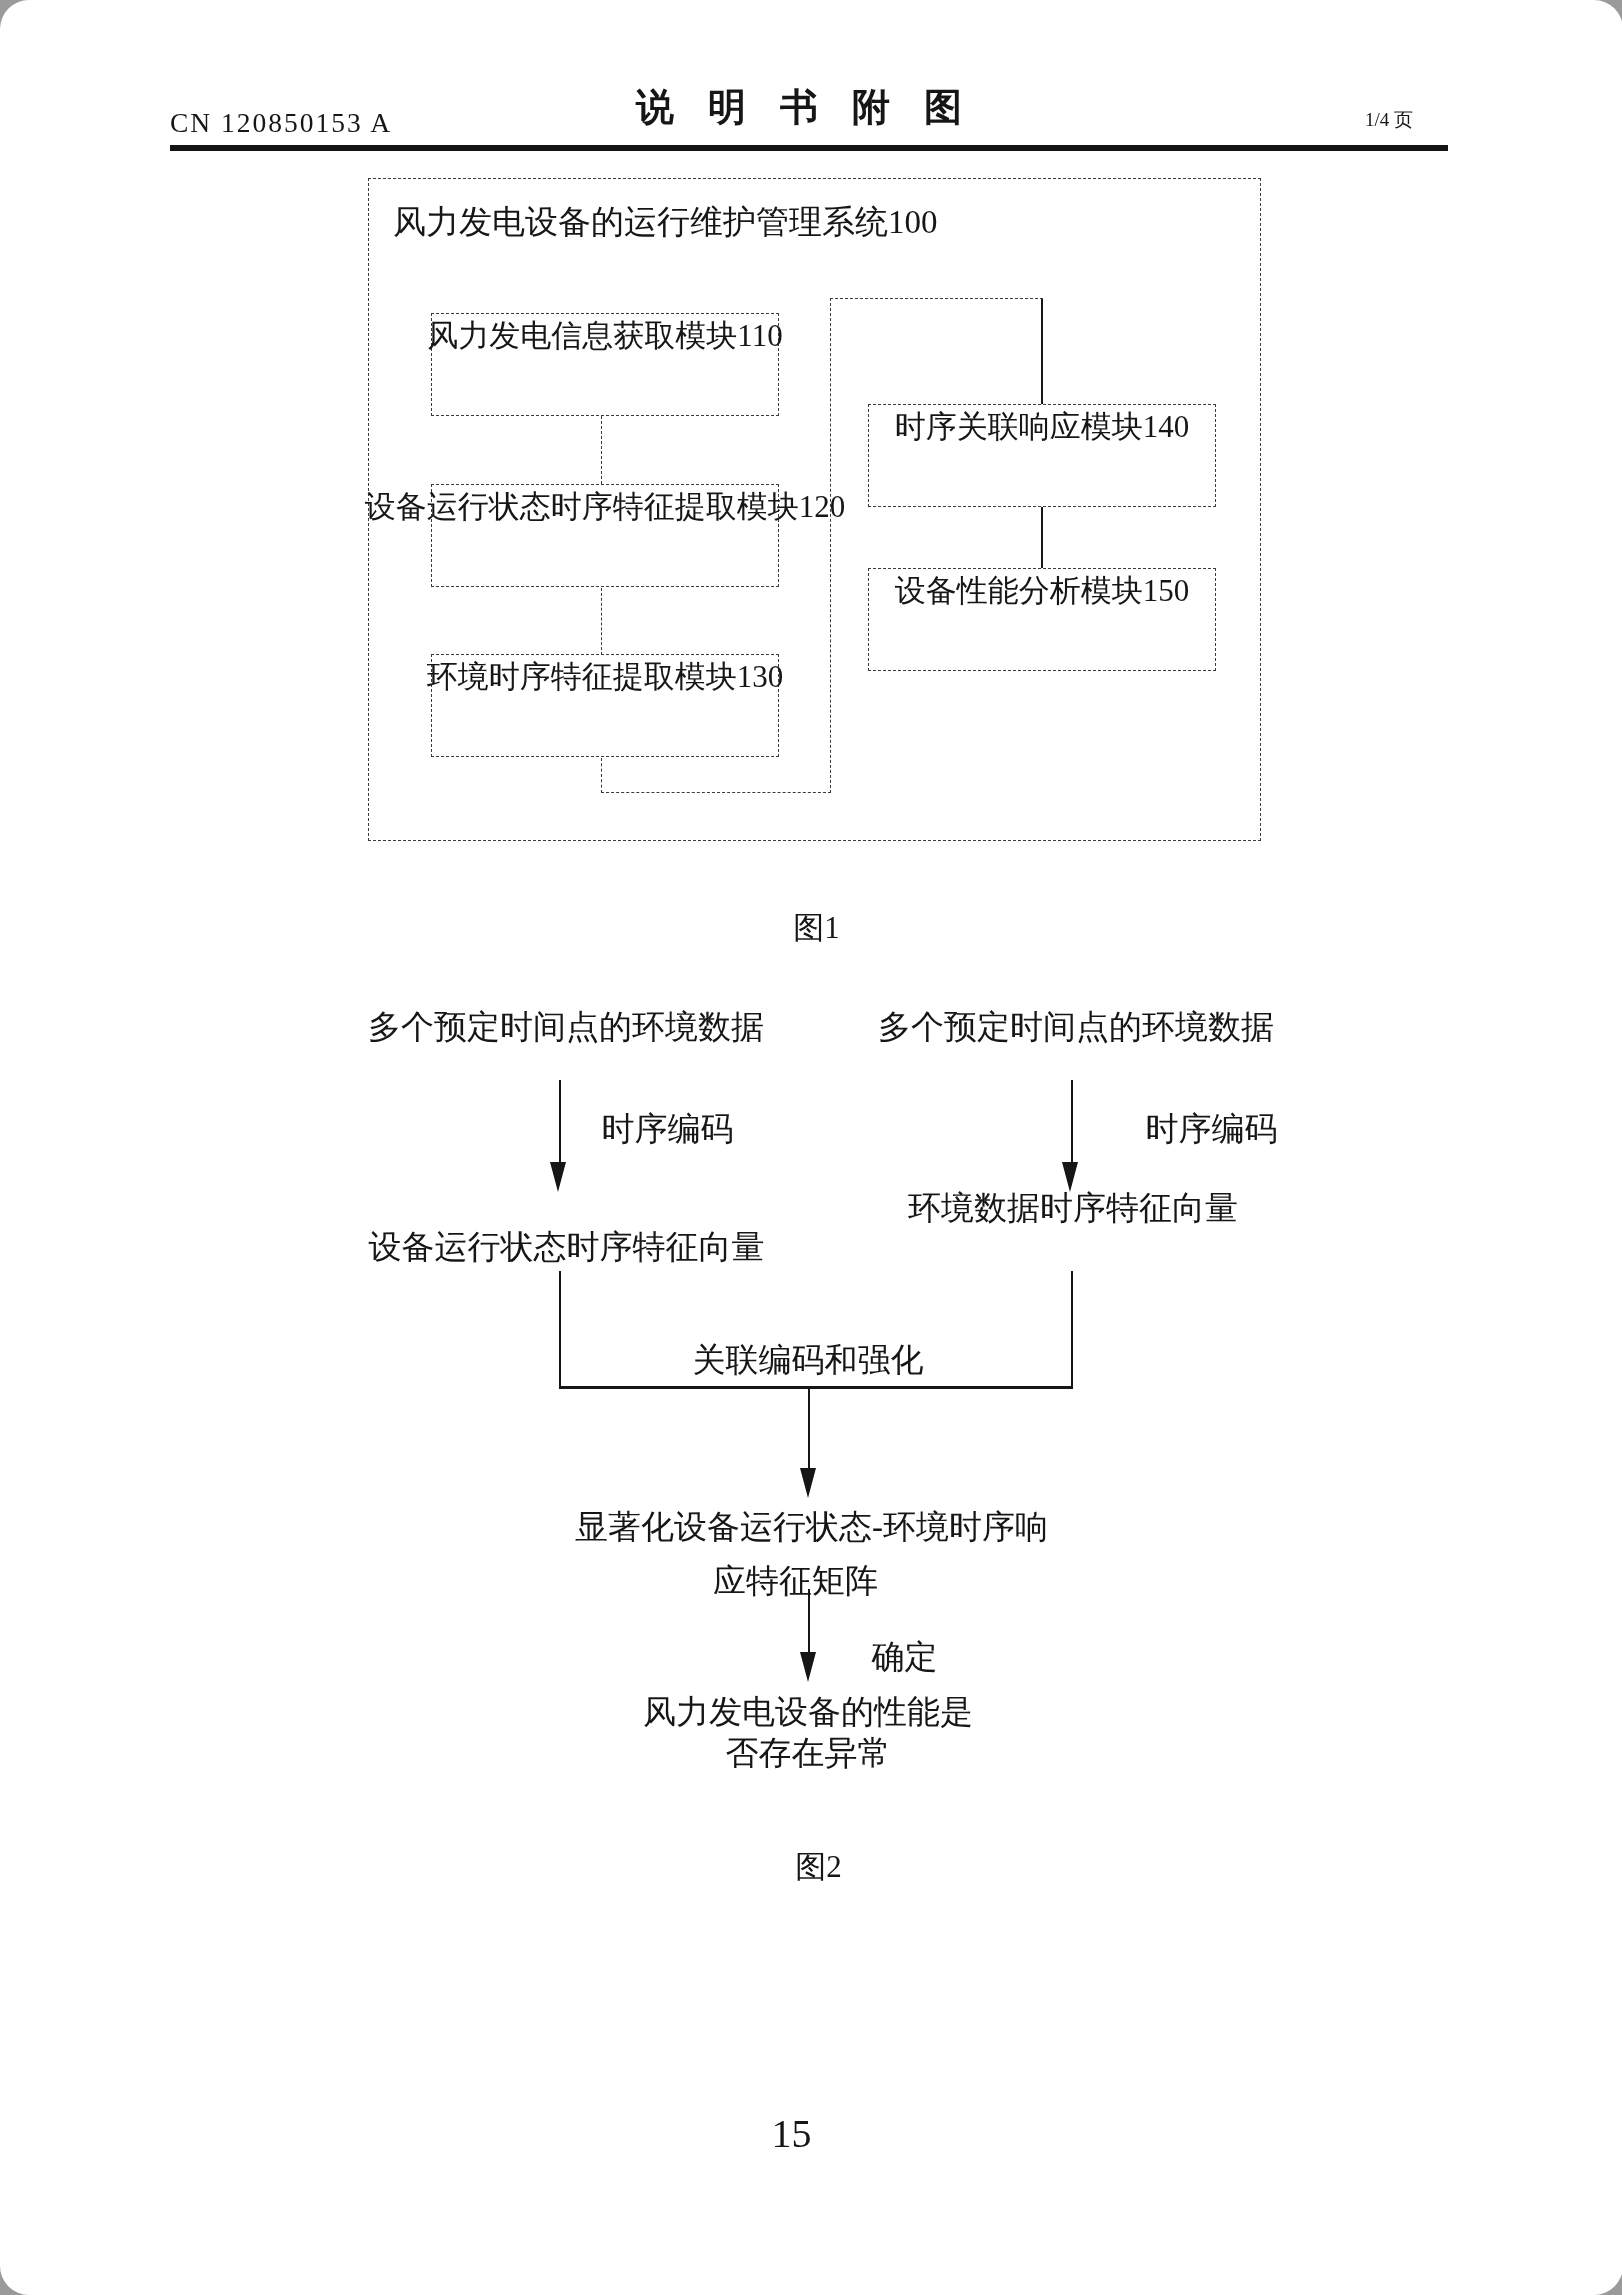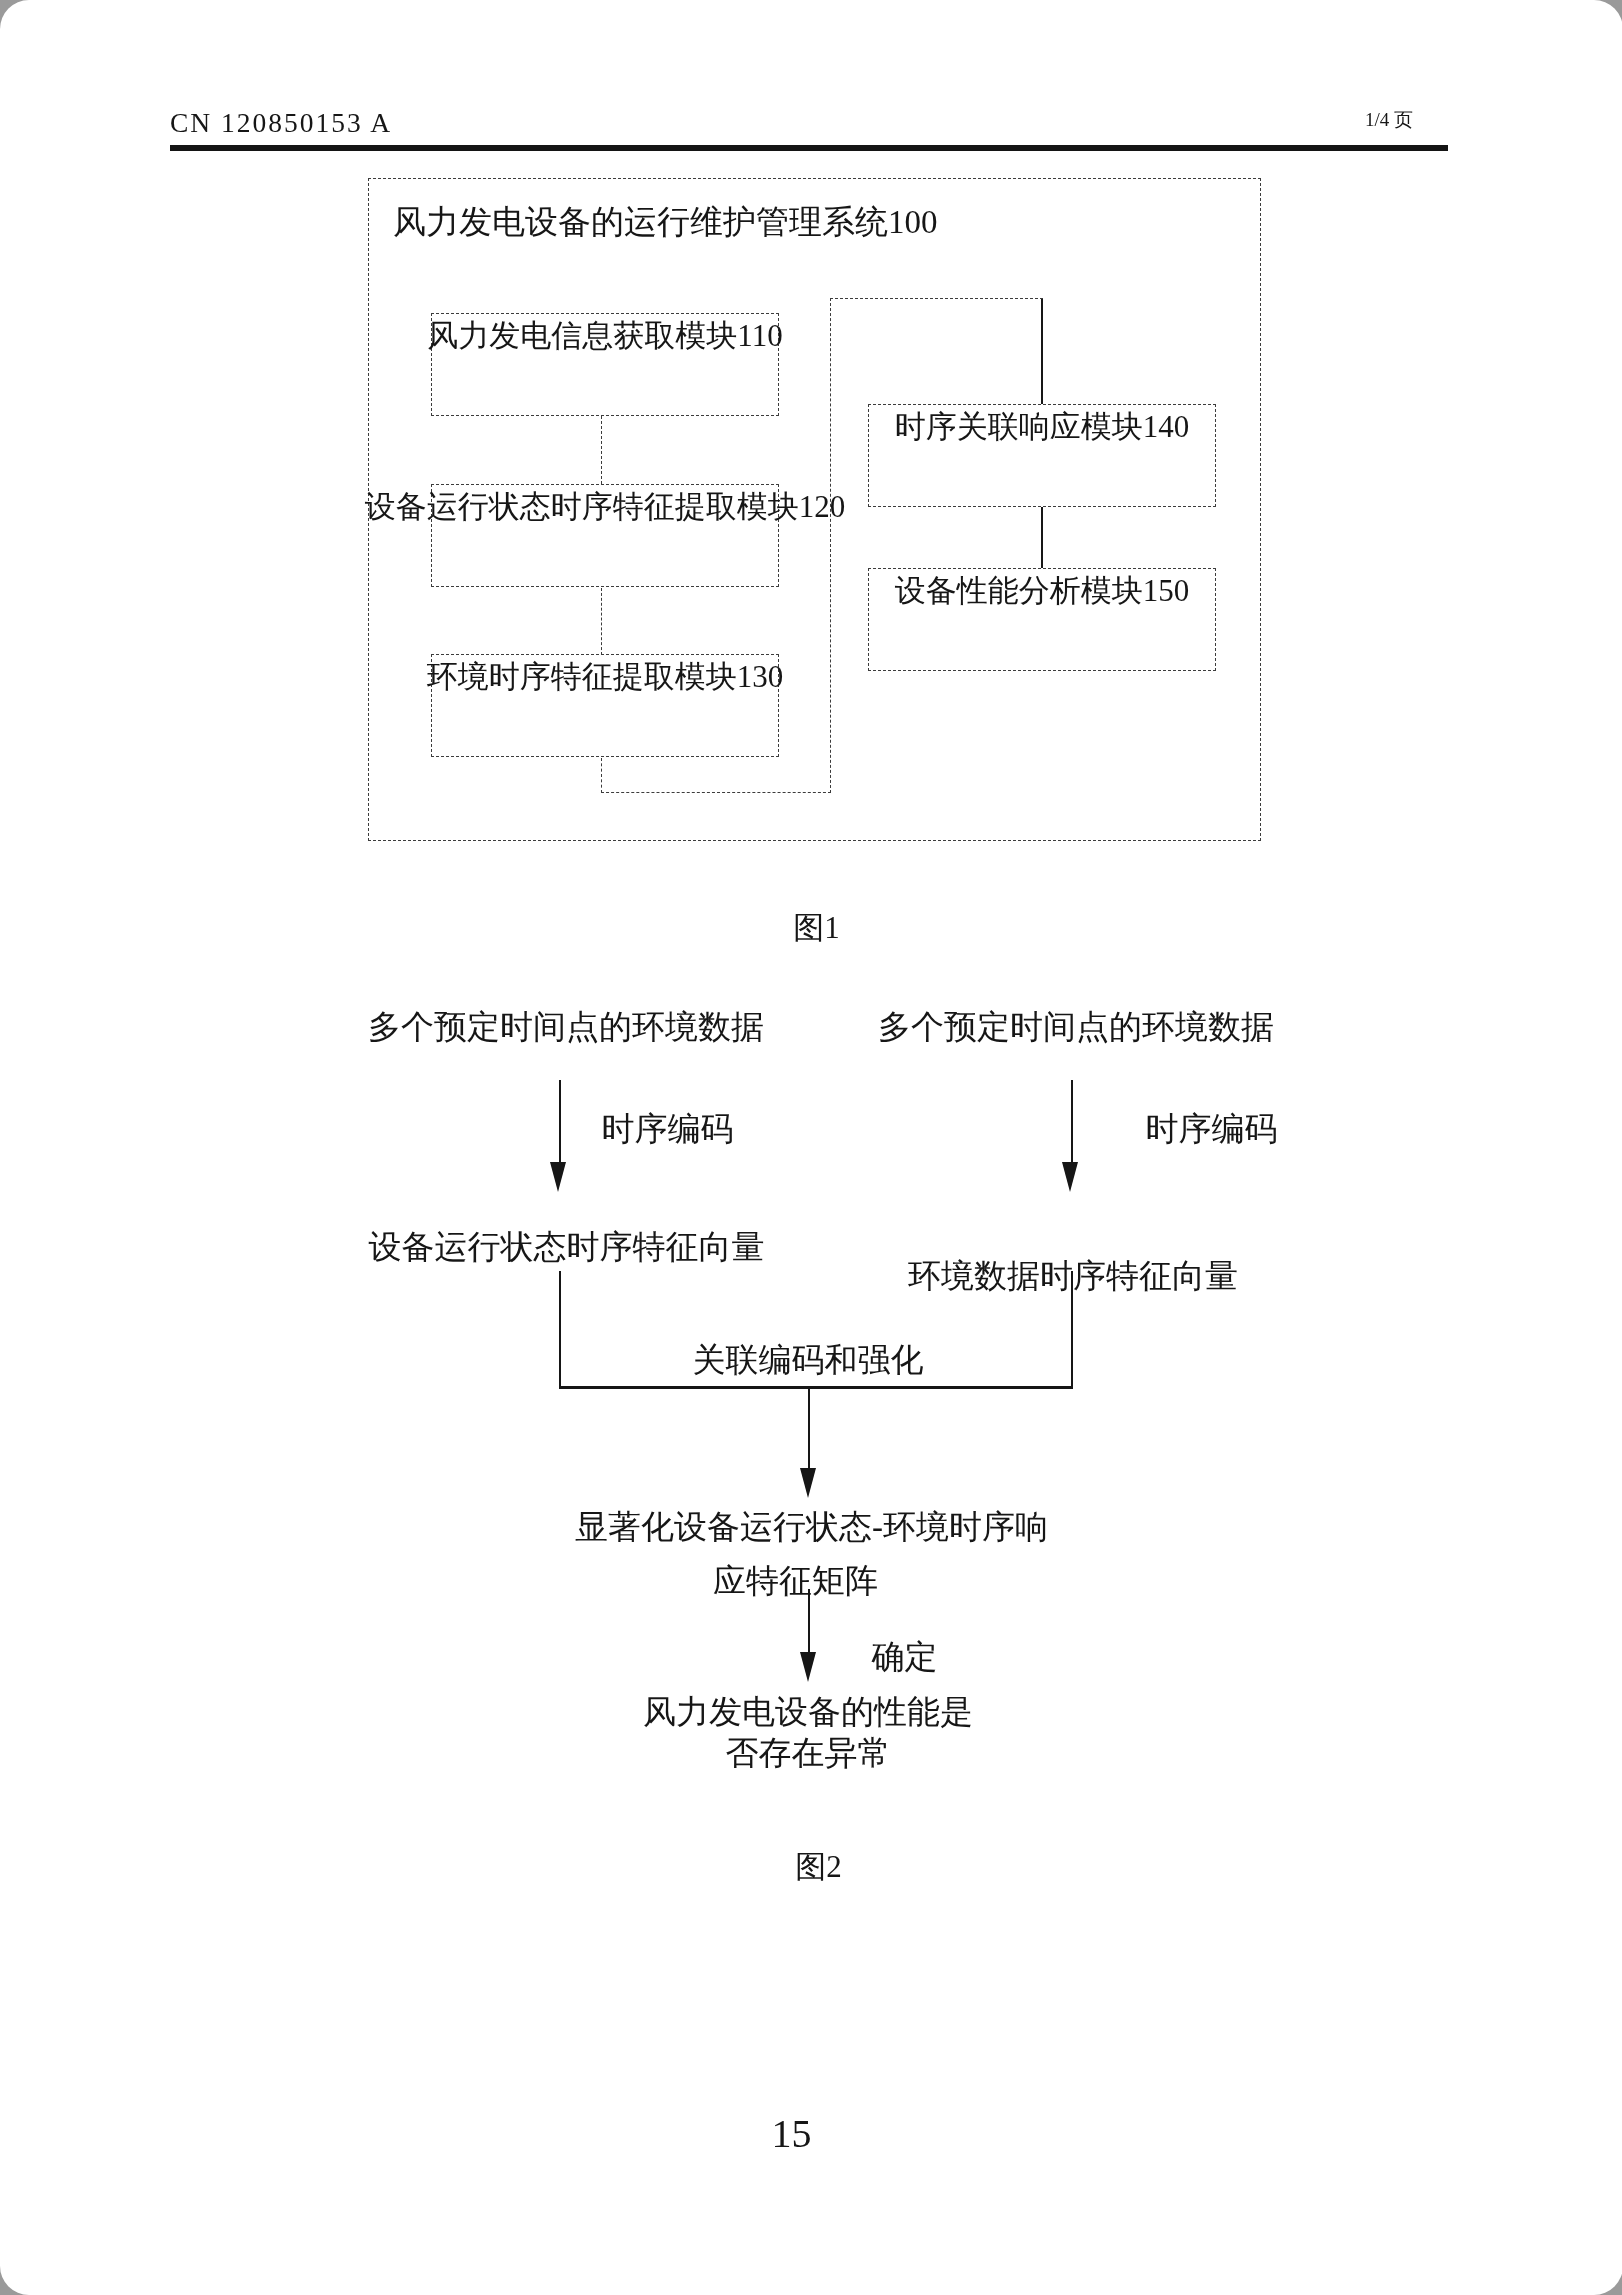--- a/index.html
+++ b/index.html
@@ -59,21 +59,21 @@
   
   #op-data{left:346px;top:1009px;width:440px;}
   #env-data{left:856px;top:1009px;width:440px;}
   #arrow-left-line{left:559px;top:1080px;height:84px;}
   #arrow-left-head{left:550px;top:1162px;}
   #arrow-right-line{left:1071px;top:1080px;height:84px;}
   #arrow-right-head{left:1062px;top:1162px;}
   #ts-left{left:589px;top:1111px;width:157px;}
   #ts-right{left:1133px;top:1111px;width:157px;}
   #op-vector{left:340px;top:1229px;width:453px;}
-  #env-vector{left:856px;top:1258px;width:434px;}
+  #env-vector{left:856px;top:1190px;width:434px;}
   #merge-left{left:559px;top:1271px;height:116px;}
   #merge-right{left:1071px;top:1271px;height:116px;}
   #merge-h{left:559px;top:1386px;width:514px;}
   #assoc-label{left:687px;top:1342px;width:242px;}
   #arrow-mid-line{left:808px;top:1389px;height:81px;}
   #arrow-mid-head{left:800px;top:1468px;}
   #matrix-l1{left:530px;top:1509px;width:563px;}
   #matrix-l2{left:514px;top:1550px;width:563px;margin-top:13px;}
   #arrow-det-line{left:808px;top:1589px;height:64px;}
   #arrow-det-head{left:800px;top:1652px;}
@@ -83,20 +83,21 @@
   #fig2-caption{left:753px;top:1846px;width:131px;}
   
   #page-number{left:726px;top:2110px;width:131px;font-size:40px;}
 </style>
 </head>
 <body>
 
 <div class="page">
 
   <div class="abs" id="doc-number">CN 120850153 A</div>
+  <div class="abs" id="header-title">说明书附图</div>
   <div class="abs" id="page-indicator">1/4 页</div>
   <div class="abs" id="header-rule"></div>
 
   <div>
     <div class="abs" id="fig1-outer"></div>
     <div class="abs" id="fig1-title">风力发电设备的运行维护管理系统100</div>
 
     <div class="abs dashedbox" id="box110">
       <div class="modtext">风力发电信息获取模</div>
       <div class="modtext">块110</div>

